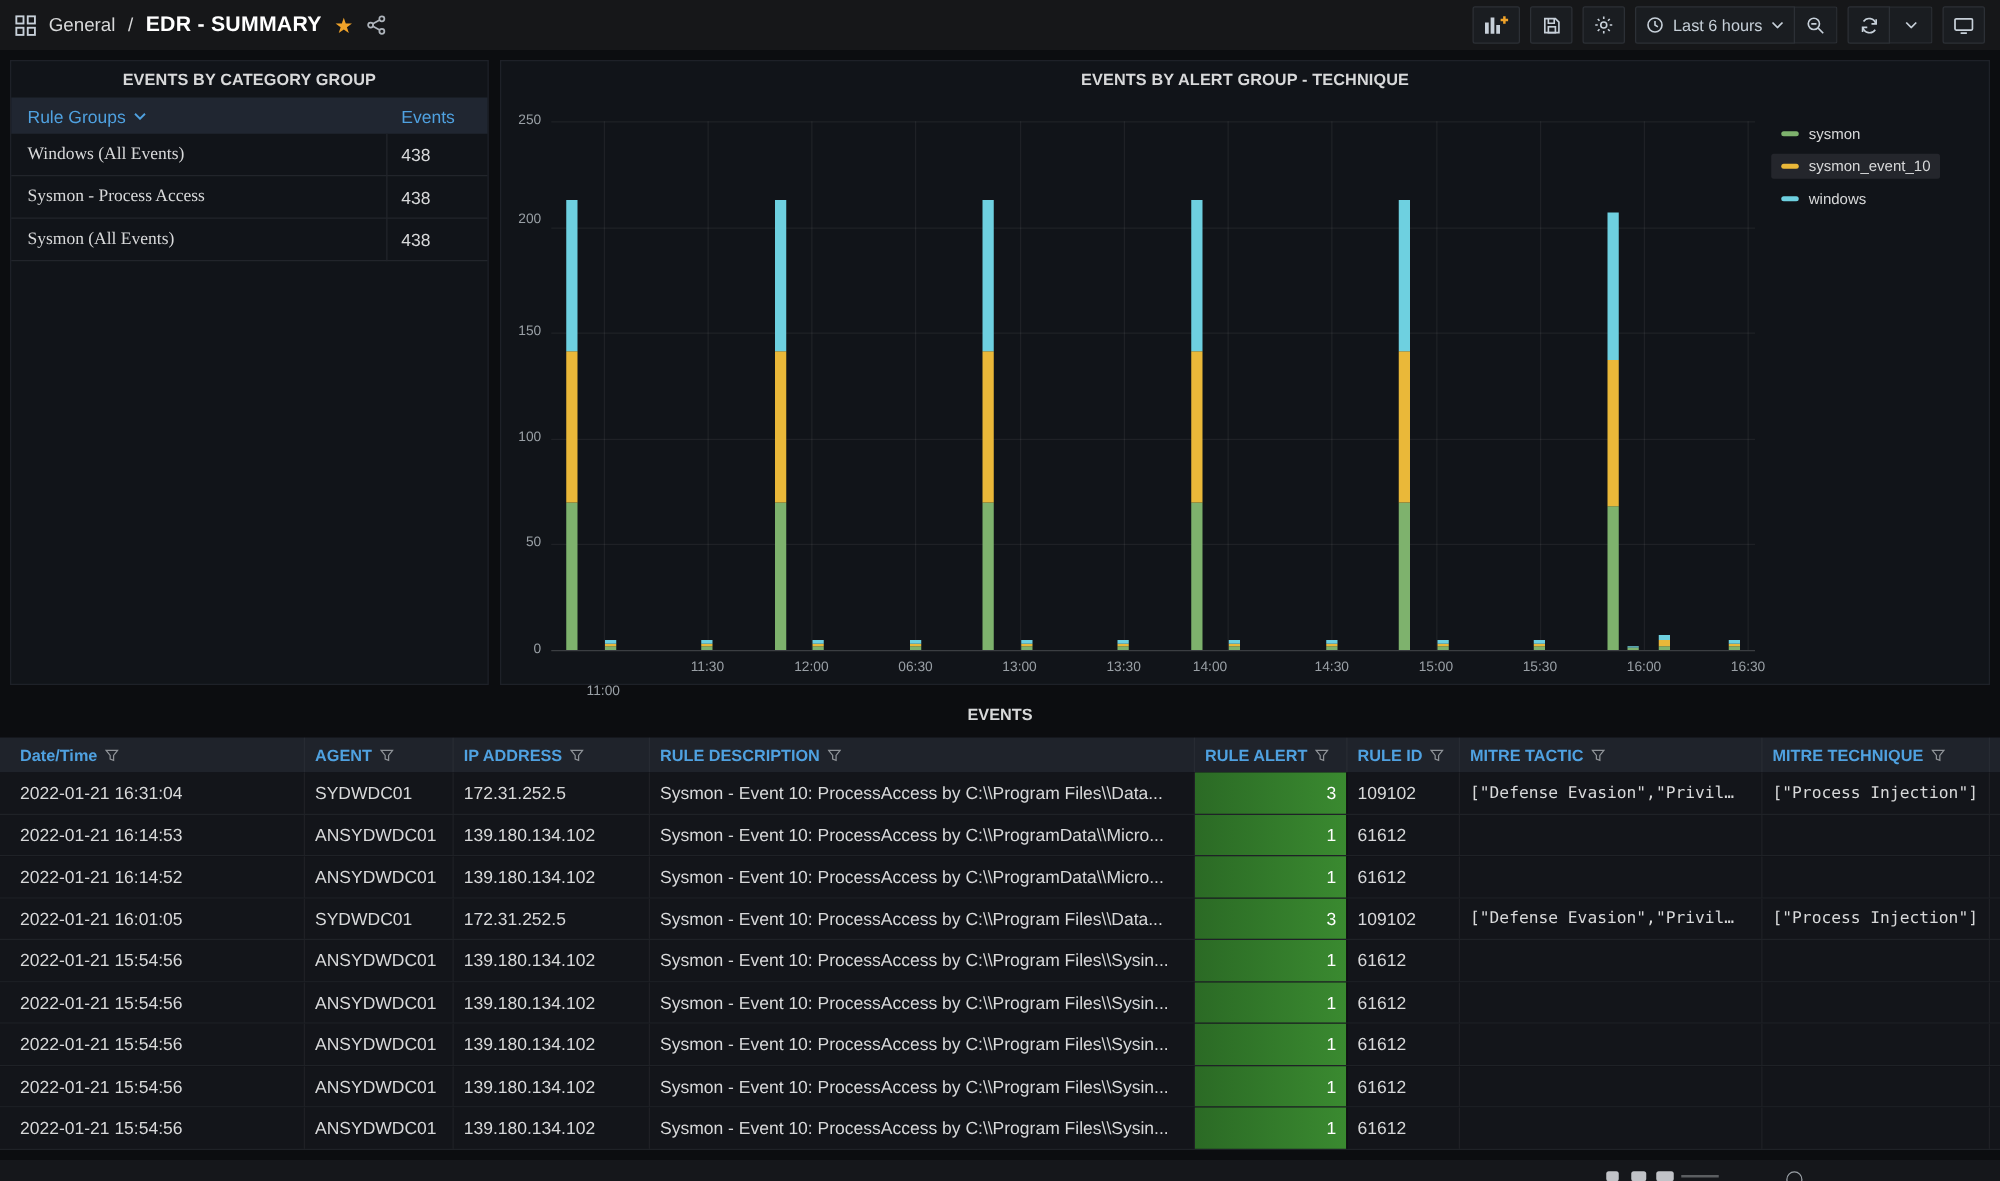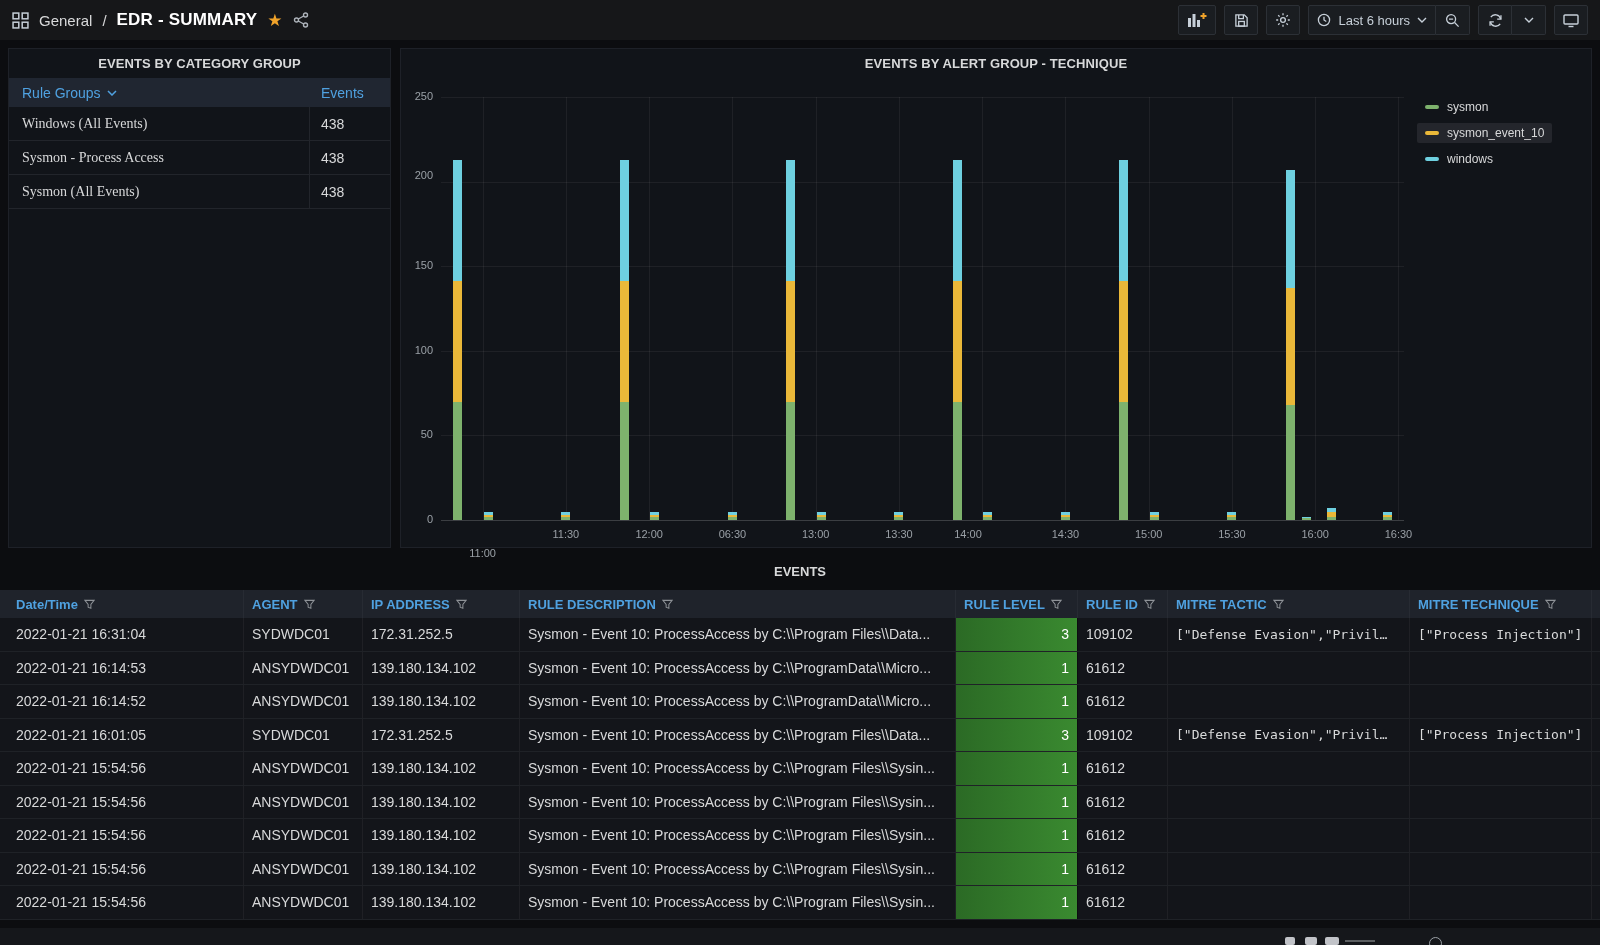--- a/index.html
+++ b/index.html
@@ -338,21 +338,21 @@
           <path d="M1 1.5h10L7.5 5.8v4.4l-3-1.2V5.8L1 1.5z" fill="none" stroke="#8e9297" stroke-width="1.1"></path>
         </svg>
       </div>
       <div class="ehead-cell" style="left: 520px; width: 436px;">
         <span>RULE DESCRIPTION</span>
         <svg width="11" height="11" viewBox="0 0 12 12">
           <path d="M1 1.5h10L7.5 5.8v4.4l-3-1.2V5.8L1 1.5z" fill="none" stroke="#8e9297" stroke-width="1.1"></path>
         </svg>
       </div>
       <div class="ehead-cell" style="left: 956px; width: 122px;">
-        <span>RULE LEVEL</span>
+        <span>RULE ALERT</span>
         <svg width="11" height="11" viewBox="0 0 12 12">
           <path d="M1 1.5h10L7.5 5.8v4.4l-3-1.2V5.8L1 1.5z" fill="none" stroke="#8e9297" stroke-width="1.1"></path>
         </svg>
       </div>
       <div class="ehead-cell" style="left: 1078px; width: 90px;">
         <span>RULE ID</span>
         <svg width="11" height="11" viewBox="0 0 12 12">
           <path d="M1 1.5h10L7.5 5.8v4.4l-3-1.2V5.8L1 1.5z" fill="none" stroke="#8e9297" stroke-width="1.1"></path>
         </svg>
       </div>

